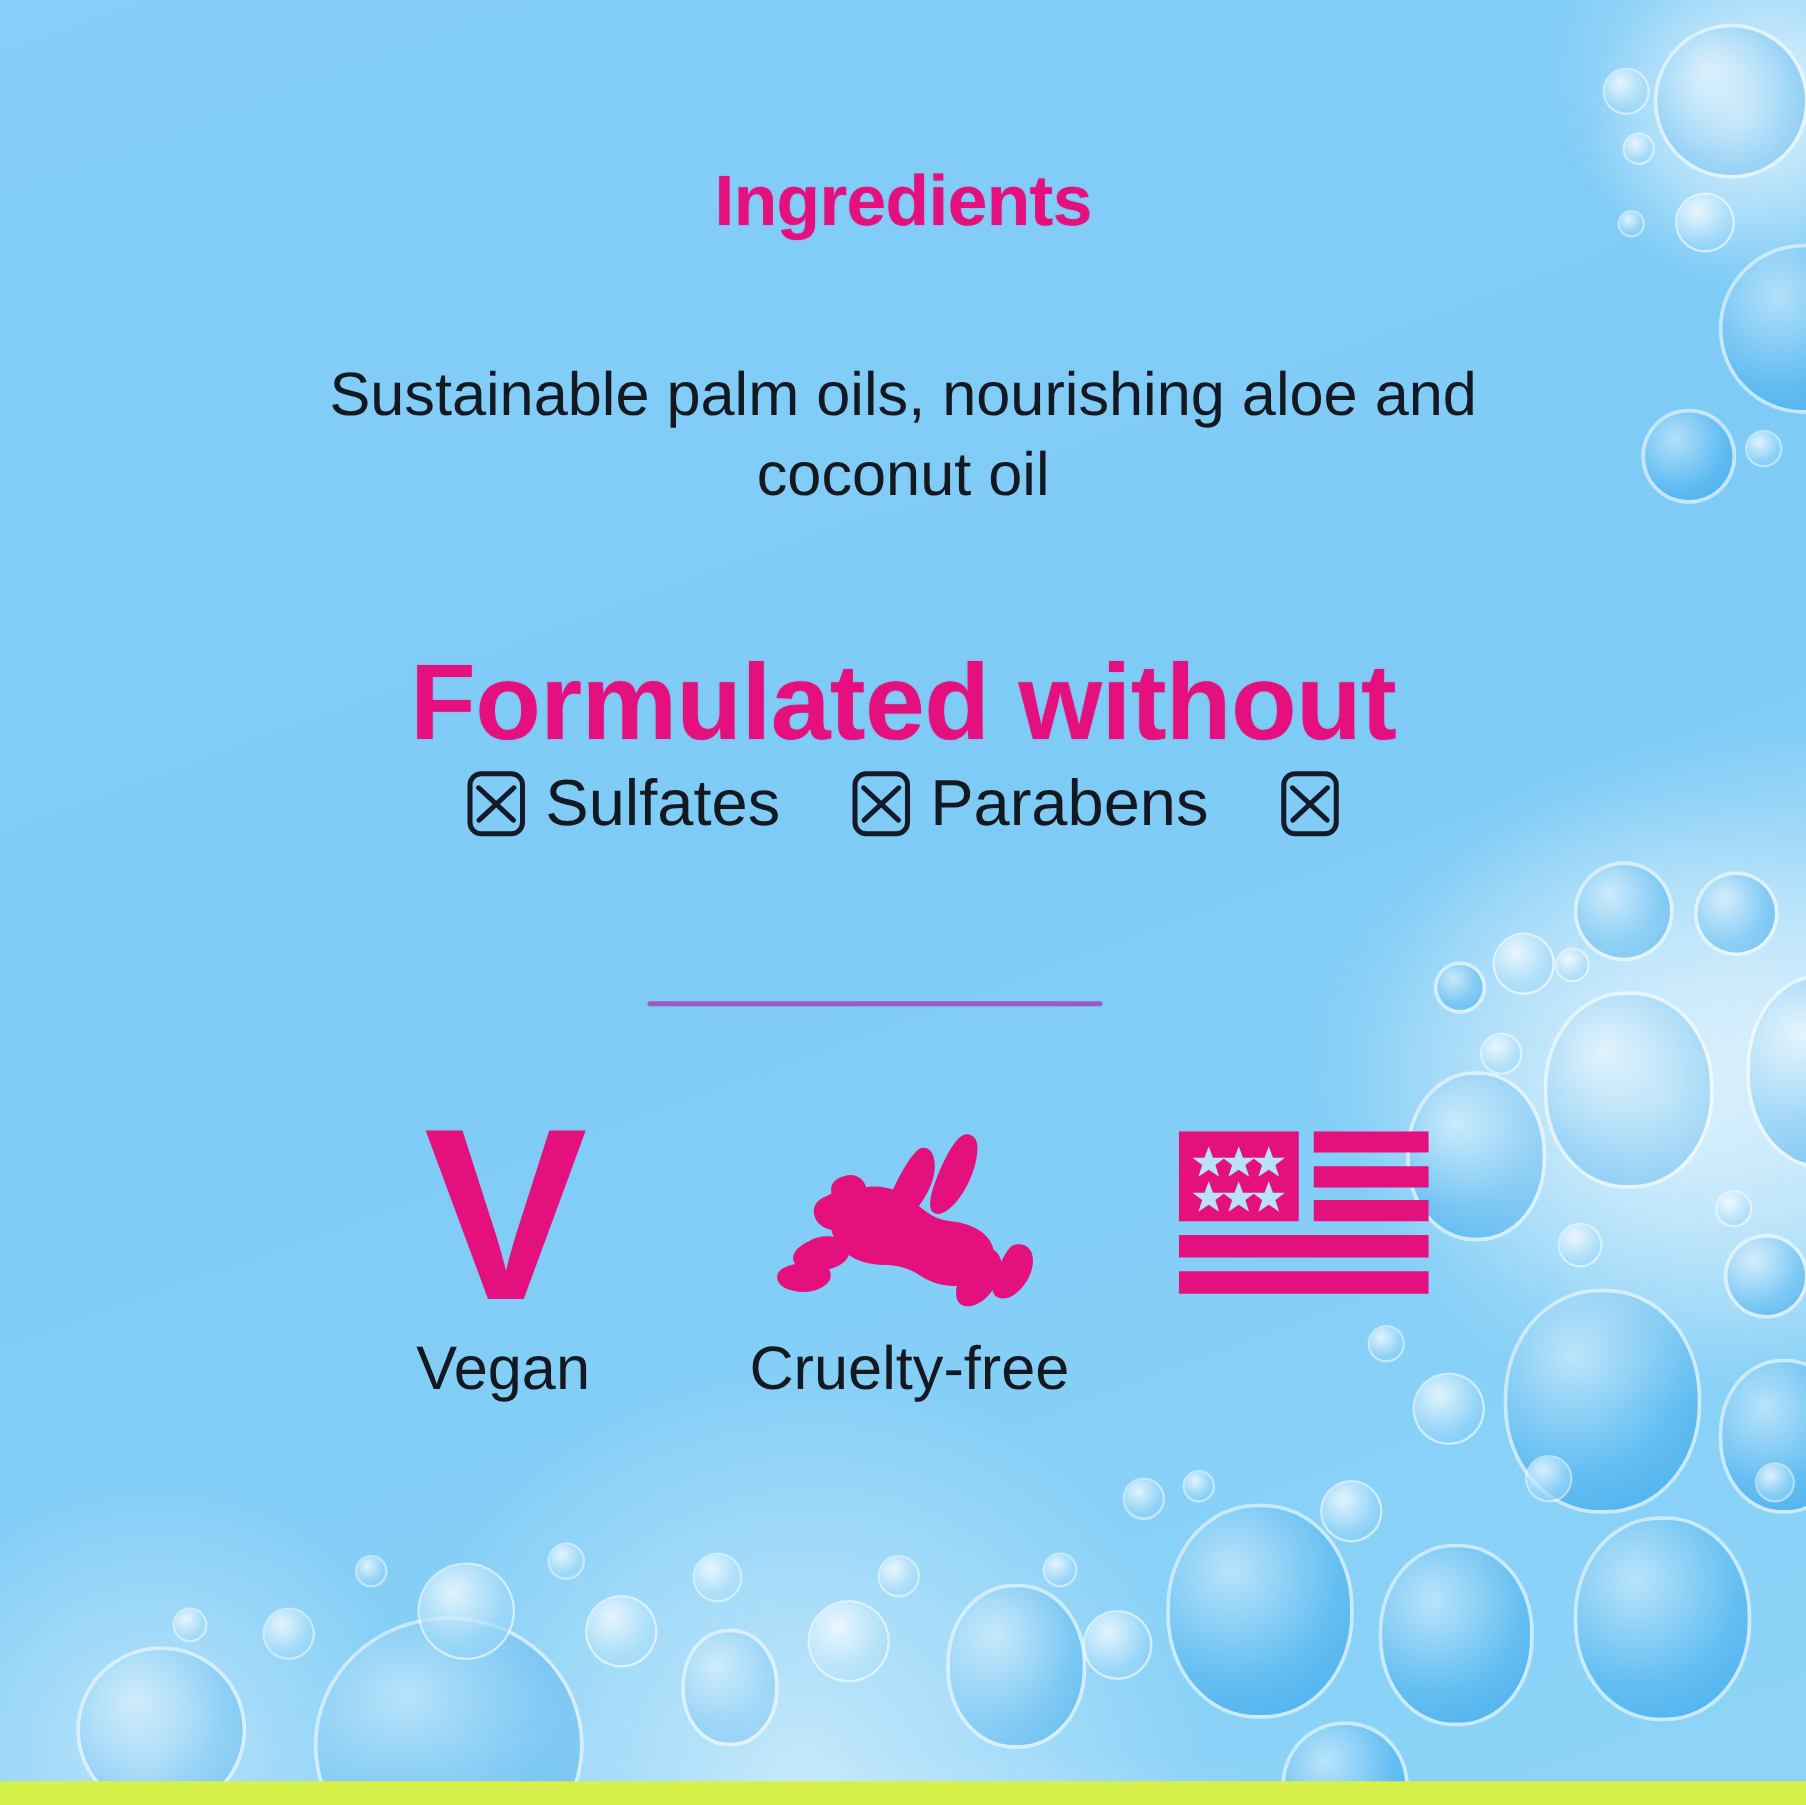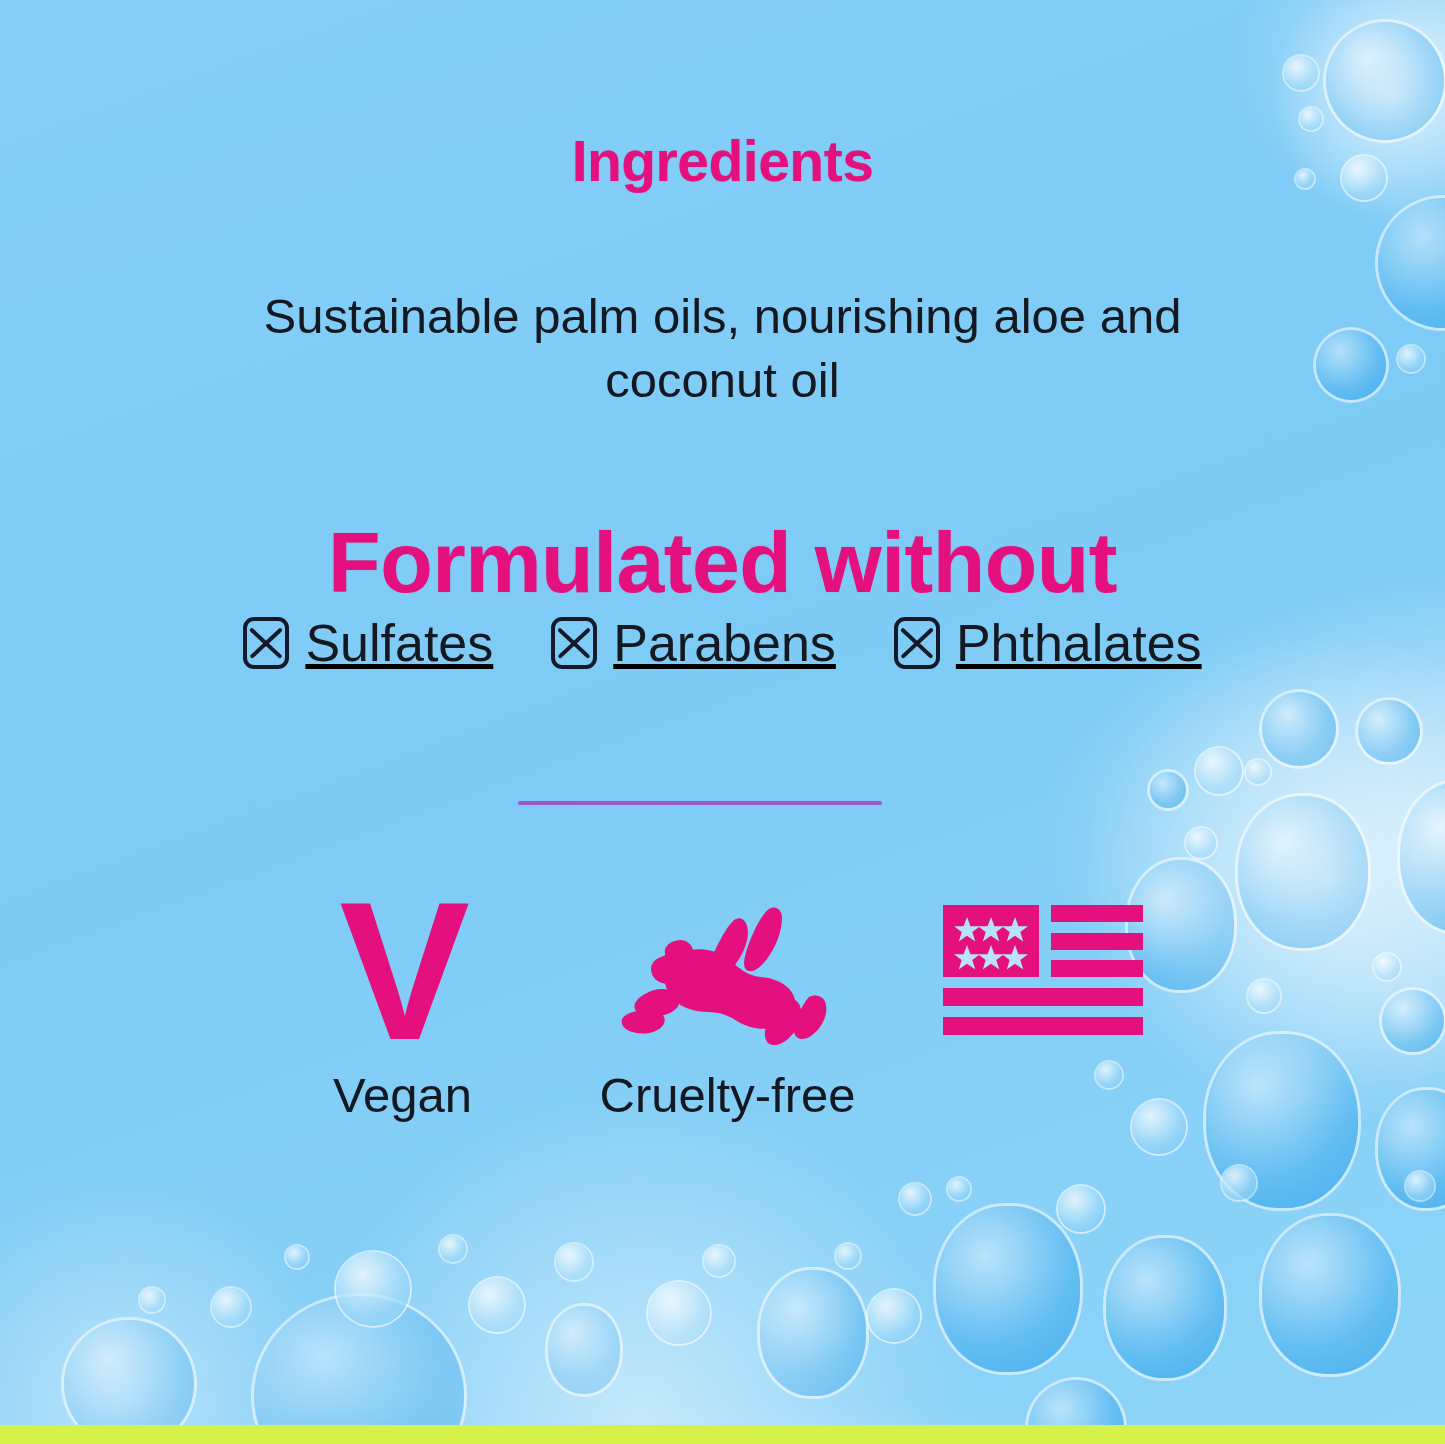--- a/index.html
+++ b/index.html
@@ -92,21 +92,20 @@
     font-size: 86px;
   }
 
   .free-row {
     position: absolute;
     top: 617px; left: 0; right: 0;
     display: flex;
     justify-content: center;
     align-items: flex-start;
     gap: 58px;
-    text-decoration: underline;
   }
   .free-item {
     display: flex;
     align-items: center;
     gap: 16px;
   }
   .xbox {
     width: 46px;
     height: 52px;
     flex: none;
@@ -253,21 +252,20 @@
       <div class="free-item">
         <span class="xbox"></span>
         <span class="free-label">Sulfates</span>
       </div>
       <div class="free-item">
         <span class="xbox"></span>
         <span class="free-label">Parabens</span>
       </div>
       <div class="free-item">
         <span class="xbox"></span>
-        <span class="free-label">Phthalates</span>
       </div>
     </div>
 
     <div class="divider"></div>
 
     <div class="badges">
 
       <div class="badge">
         <div class="badge-art">
           <span class="vee">V</span>

